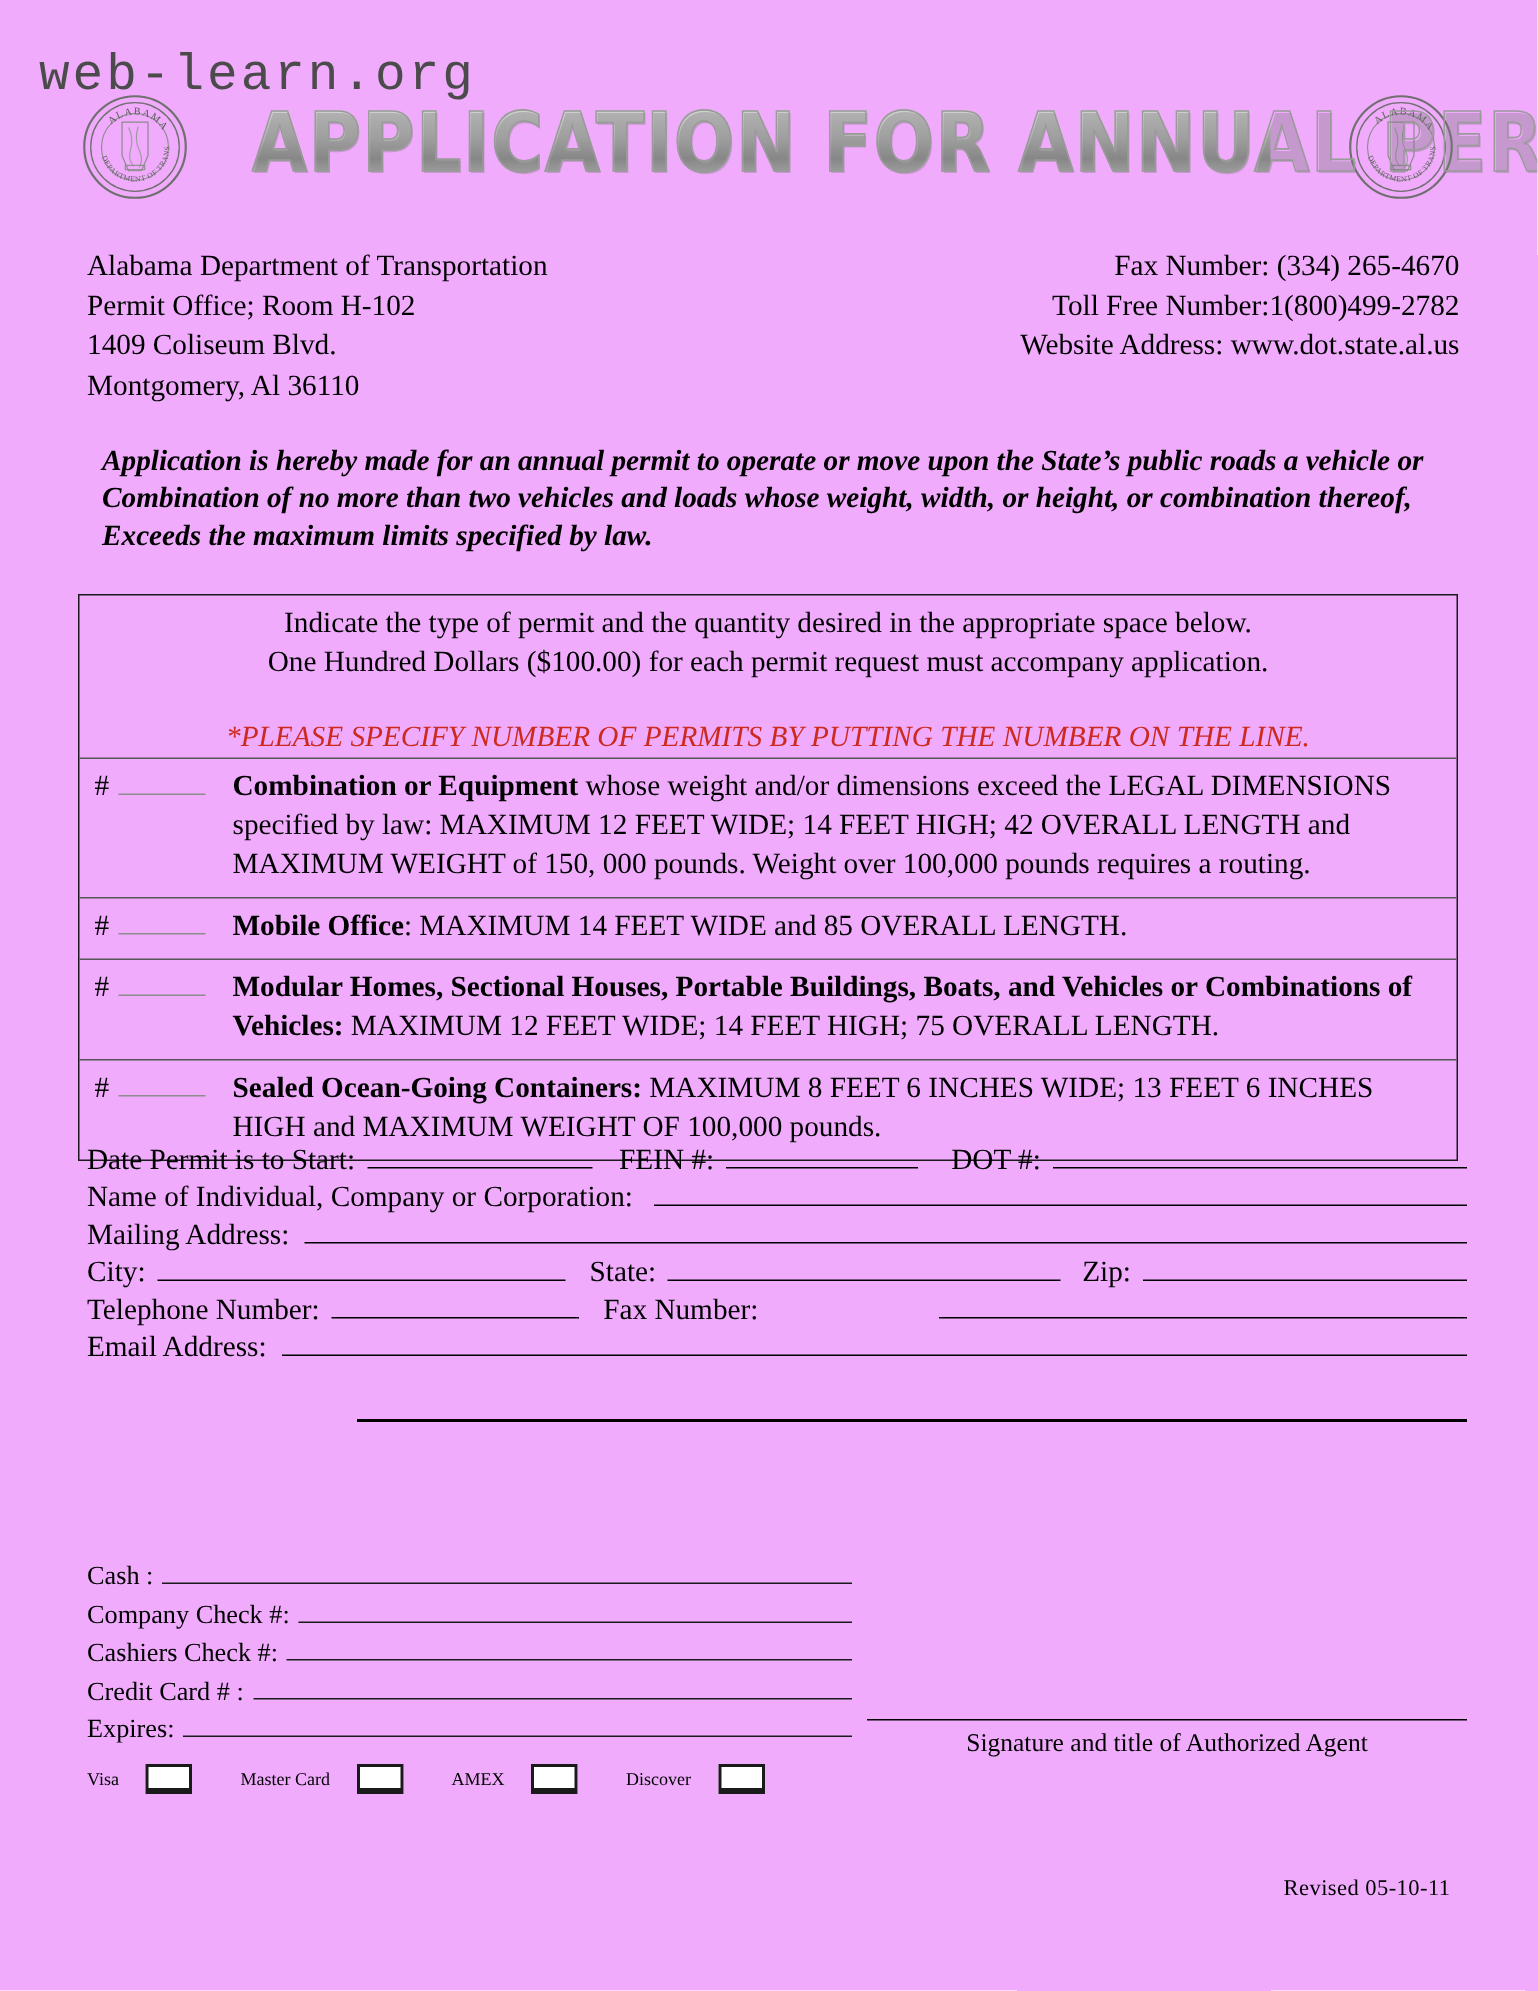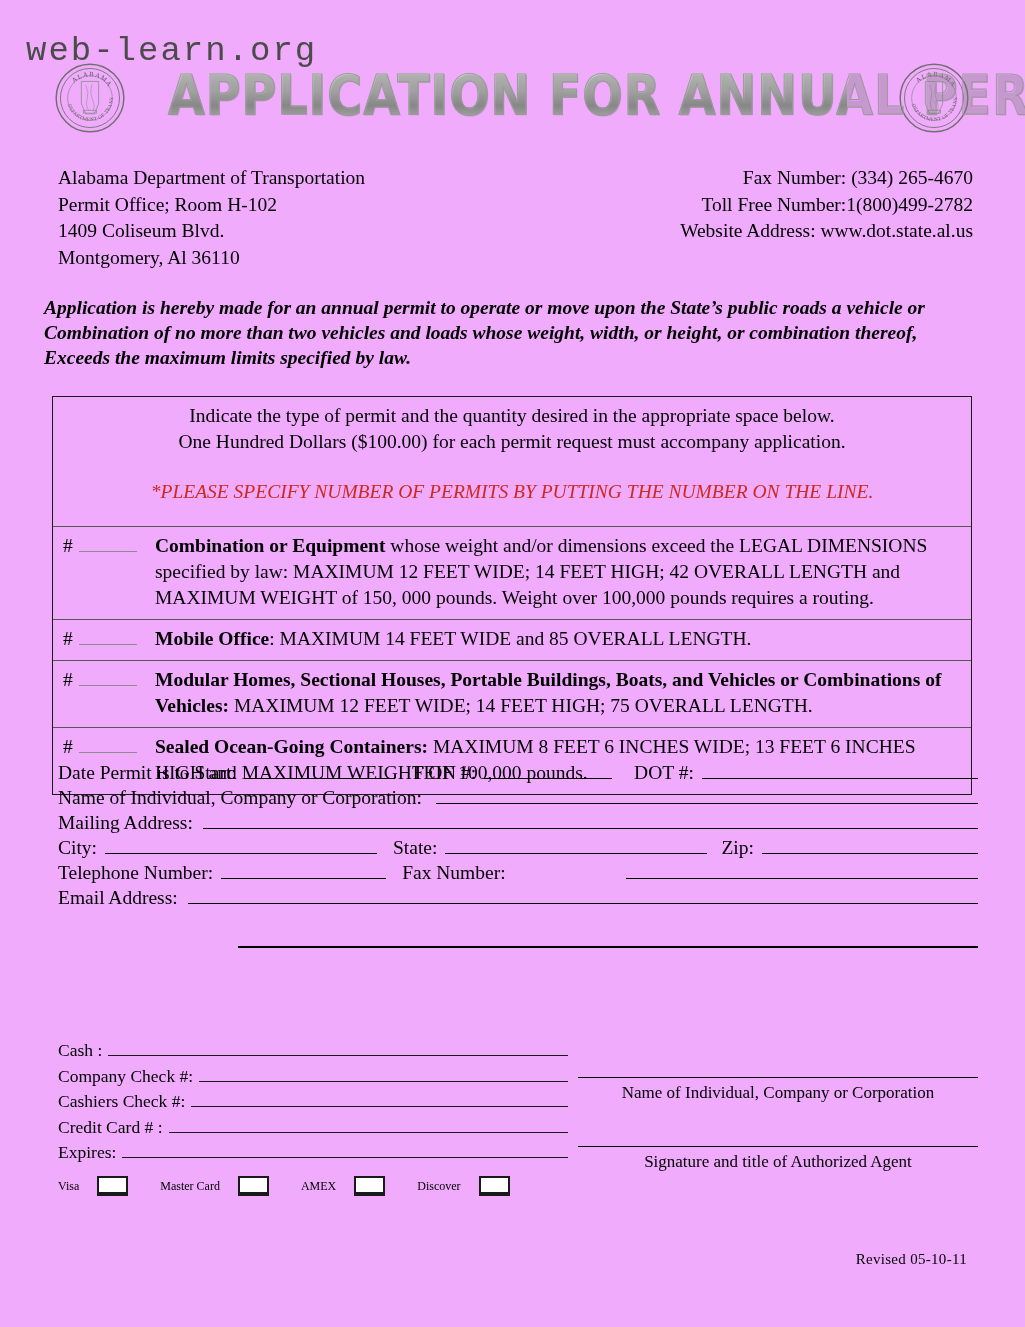--- a/index.html
+++ b/index.html
@@ -78,40 +78,40 @@
     right: 52px;
     top: 165px;
     font-size: 19.5px;
     line-height: 26.5px;
     text-align: right;
   }
 
   
   .intro {
     position: absolute;
-    left: 44px;
+    left: 68px;
     top: 295px;
     width: 900px;
     font-size: 19.5px;
     line-height: 25px;
     font-weight: bold;
     font-style: italic;
   }
 
   
   .permit-table {
     position: absolute;
     left: 52px;
     top: 396px;
     width: 920px;
     border: 1.5px solid #1a1a1a;
     box-sizing: border-box;
   }
   .permit-head {
-    padding: 6px 10px 21px 10px;
+    padding: 6px 10px 0 10px;
     text-align: center;
     font-size: 19.5px;
     line-height: 26px;
     border-bottom: 1.5px solid #555;
   }
   .permit-head .red {
     color: #cc2a1e;
     font-style: italic;
     margin-top: 24px;
   }
@@ -425,24 +425,20 @@
     <span class="card-name">Visa</span>
     <span class="checkbox"></span>
     <span class="card-name">Master Card</span>
     <span class="checkbox"></span>
     <span class="card-name">AMEX</span>
     <span class="checkbox"></span>
     <span class="card-name">Discover</span>
     <span class="checkbox"></span>
   </div>
 
-  <div class="sig one">
-    <div class="sig-rule"></div>
-    <div>Name of Individual, Company or Corporation</div>
-  </div>
   <div class="sig two">
     <div class="sig-rule"></div>
     <div>Signature and title of Authorized Agent</div>
   </div>
 
   <div class="footer">Revised  05-10-11</div>
 
 </div>
 
 </body></html>

